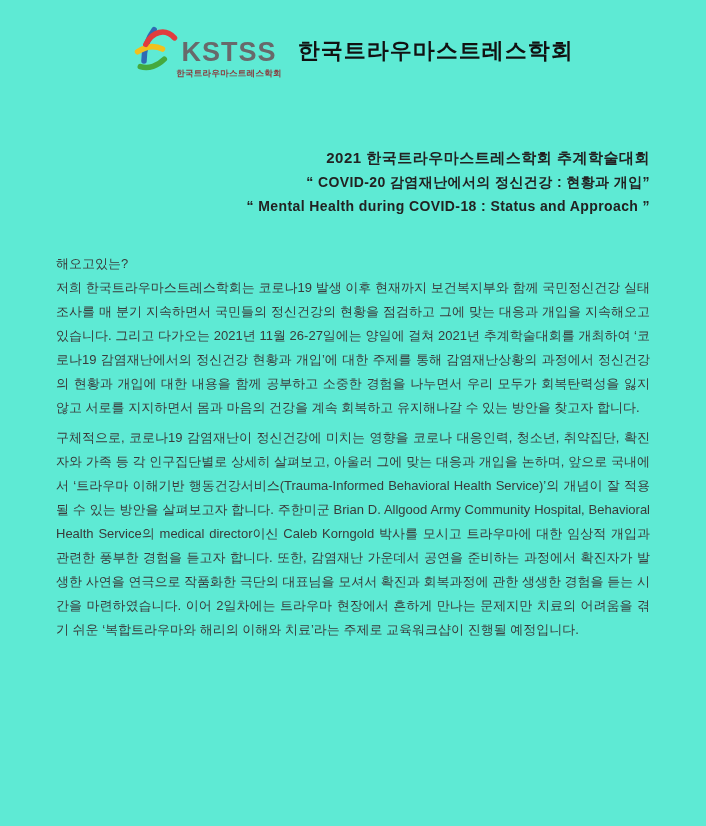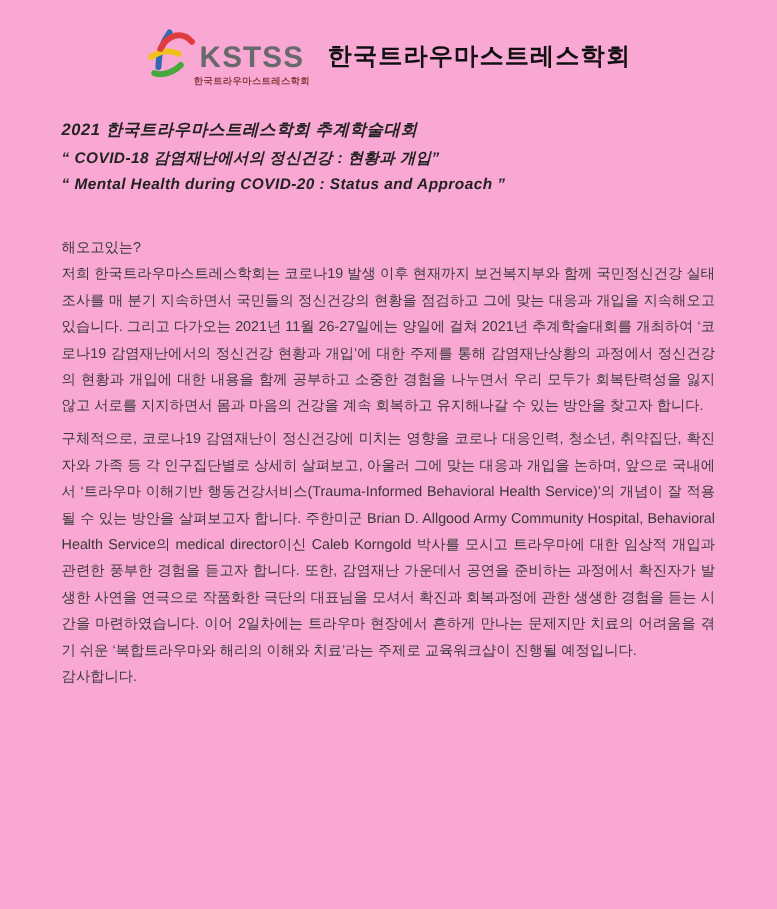--- a/index.html
+++ b/index.html
@@ -6,21 +6,21 @@
     margin: 0;
     padding: 0;
     background: #ffffff;
     font-family: "Liberation Sans", "DejaVu Sans", sans-serif;
     color: #3a3a3a;
   }
   .page {
     width: 706px;
     height: 826px;
     margin: 0 auto;
-    background: #f9a8d4;
+    background: #5eead4;
     box-sizing: border-box;
     padding: 14px 56px 0 56px;
     overflow: hidden;
   }
   
   .letterhead {
     display: flex;
     align-items: center;
     justify-content: center;
     margin-top: 2px;
@@ -61,24 +61,23 @@
   .org-title {
     font-size: 22px;
     font-weight: bold;
     color: #111111;
     margin: 0 0 0 16px;
     letter-spacing: 1px;
     white-space: nowrap;
   }
   
   .title-block {
-    margin-top: 21px;
-    text-align: left;
+    margin-top: 60px;
+    text-align: right;
     color: #222222;
-    font-style: italic;
   }
   .title-line-1 {
     font-size: 15px;
     font-weight: bold;
     letter-spacing: 0.5px;
     line-height: 24px;
   }
   .title-line-2, .title-line-3 {
     font-size: 14px;
     font-weight: bold;
@@ -127,24 +126,23 @@
       <div class="logo-text">
         <span class="logo-acronym">KSTSS</span>
         <span class="logo-sub">한국트라우마스트레스학회</span>
       </div>
     </div>
     <h1 class="org-title">한국트라우마스트레스학회</h1>
   </header>
 
   <section class="title-block">
     <div class="title-line-1">2021 한국트라우마스트레스학회 추계학술대회</div>
-    <div class="title-line-2">“ COVID-18 감염재난에서의 정신건강 : 현황과 개입”</div>
-    <div class="title-line-3">“ Mental Health during COVID-20 : Status and Approach ”</div>
+    <div class="title-line-2">“ COVID-20 감염재난에서의 정신건강 : 현황과 개입”</div>
+    <div class="title-line-3">“ Mental Health during COVID-18 : Status and Approach ”</div>
   </section>
 
   <section class="body-text">
     <p class="greeting">해오고있는?</p>
     <p>저희 한국트라우마스트레스학회는 코로나19 발생 이후 현재까지 보건복지부와 함께 국민정신건강 실태조사를 매 분기 지속하면서 국민들의 정신건강의 현황을 점검하고 그에 맞는 대응과 개입을 지속해오고 있습니다. 그리고 다가오는 2021년 11월 26-27일에는 양일에 걸쳐 2021년 추계학술대회를 개최하여 ‘코로나19 감염재난에서의 정신건강 현황과 개입’에 대한 주제를 통해 감염재난상황의 과정에서 정신건강의 현황과 개입에 대한 내용을 함께 공부하고 소중한 경험을 나누면서 우리 모두가 회복탄력성을 잃지 않고 서로를 지지하면서 몸과 마음의 건강을 계속 회복하고 유지해나갈 수 있는 방안을 찾고자 합니다.</p>
     <p>구체적으로, 코로나19 감염재난이 정신건강에 미치는 영향을 코로나 대응인력, 청소년, 취약집단, 확진자와 가족 등 각 인구집단별로 상세히 살펴보고, 아울러 그에 맞는 대응과 개입을 논하며, 앞으로 국내에서 ‘트라우마 이해기반 행동건강서비스(Trauma-Informed Behavioral Health Service)’의 개념이 잘 적용될 수 있는 방안을 살펴보고자 합니다. 주한미군 Brian D. Allgood Army Community Hospital, Behavioral Health Service의 medical director이신 Caleb Korngold 박사를 모시고 트라우마에 대한 임상적 개입과 관련한 풍부한 경험을 듣고자 합니다. 또한, 감염재난 가운데서 공연을 준비하는 과정에서 확진자가 발생한 사연을 연극으로 작품화한 극단의 대표님을 모셔서 확진과 회복과정에 관한 생생한 경험을 듣는 시간을 마련하였습니다. 이어 2일차에는 트라우마 현장에서 흔하게 만나는 문제지만 치료의 어려움을 겪기 쉬운 ‘복합트라우마와 해리의 이해와 치료’라는 주제로 교육워크샵이 진행될 예정입니다.</p>
-    <p class="thanks">감사합니다.</p>
   </section>
 
 </div>
 
 </body></html>

